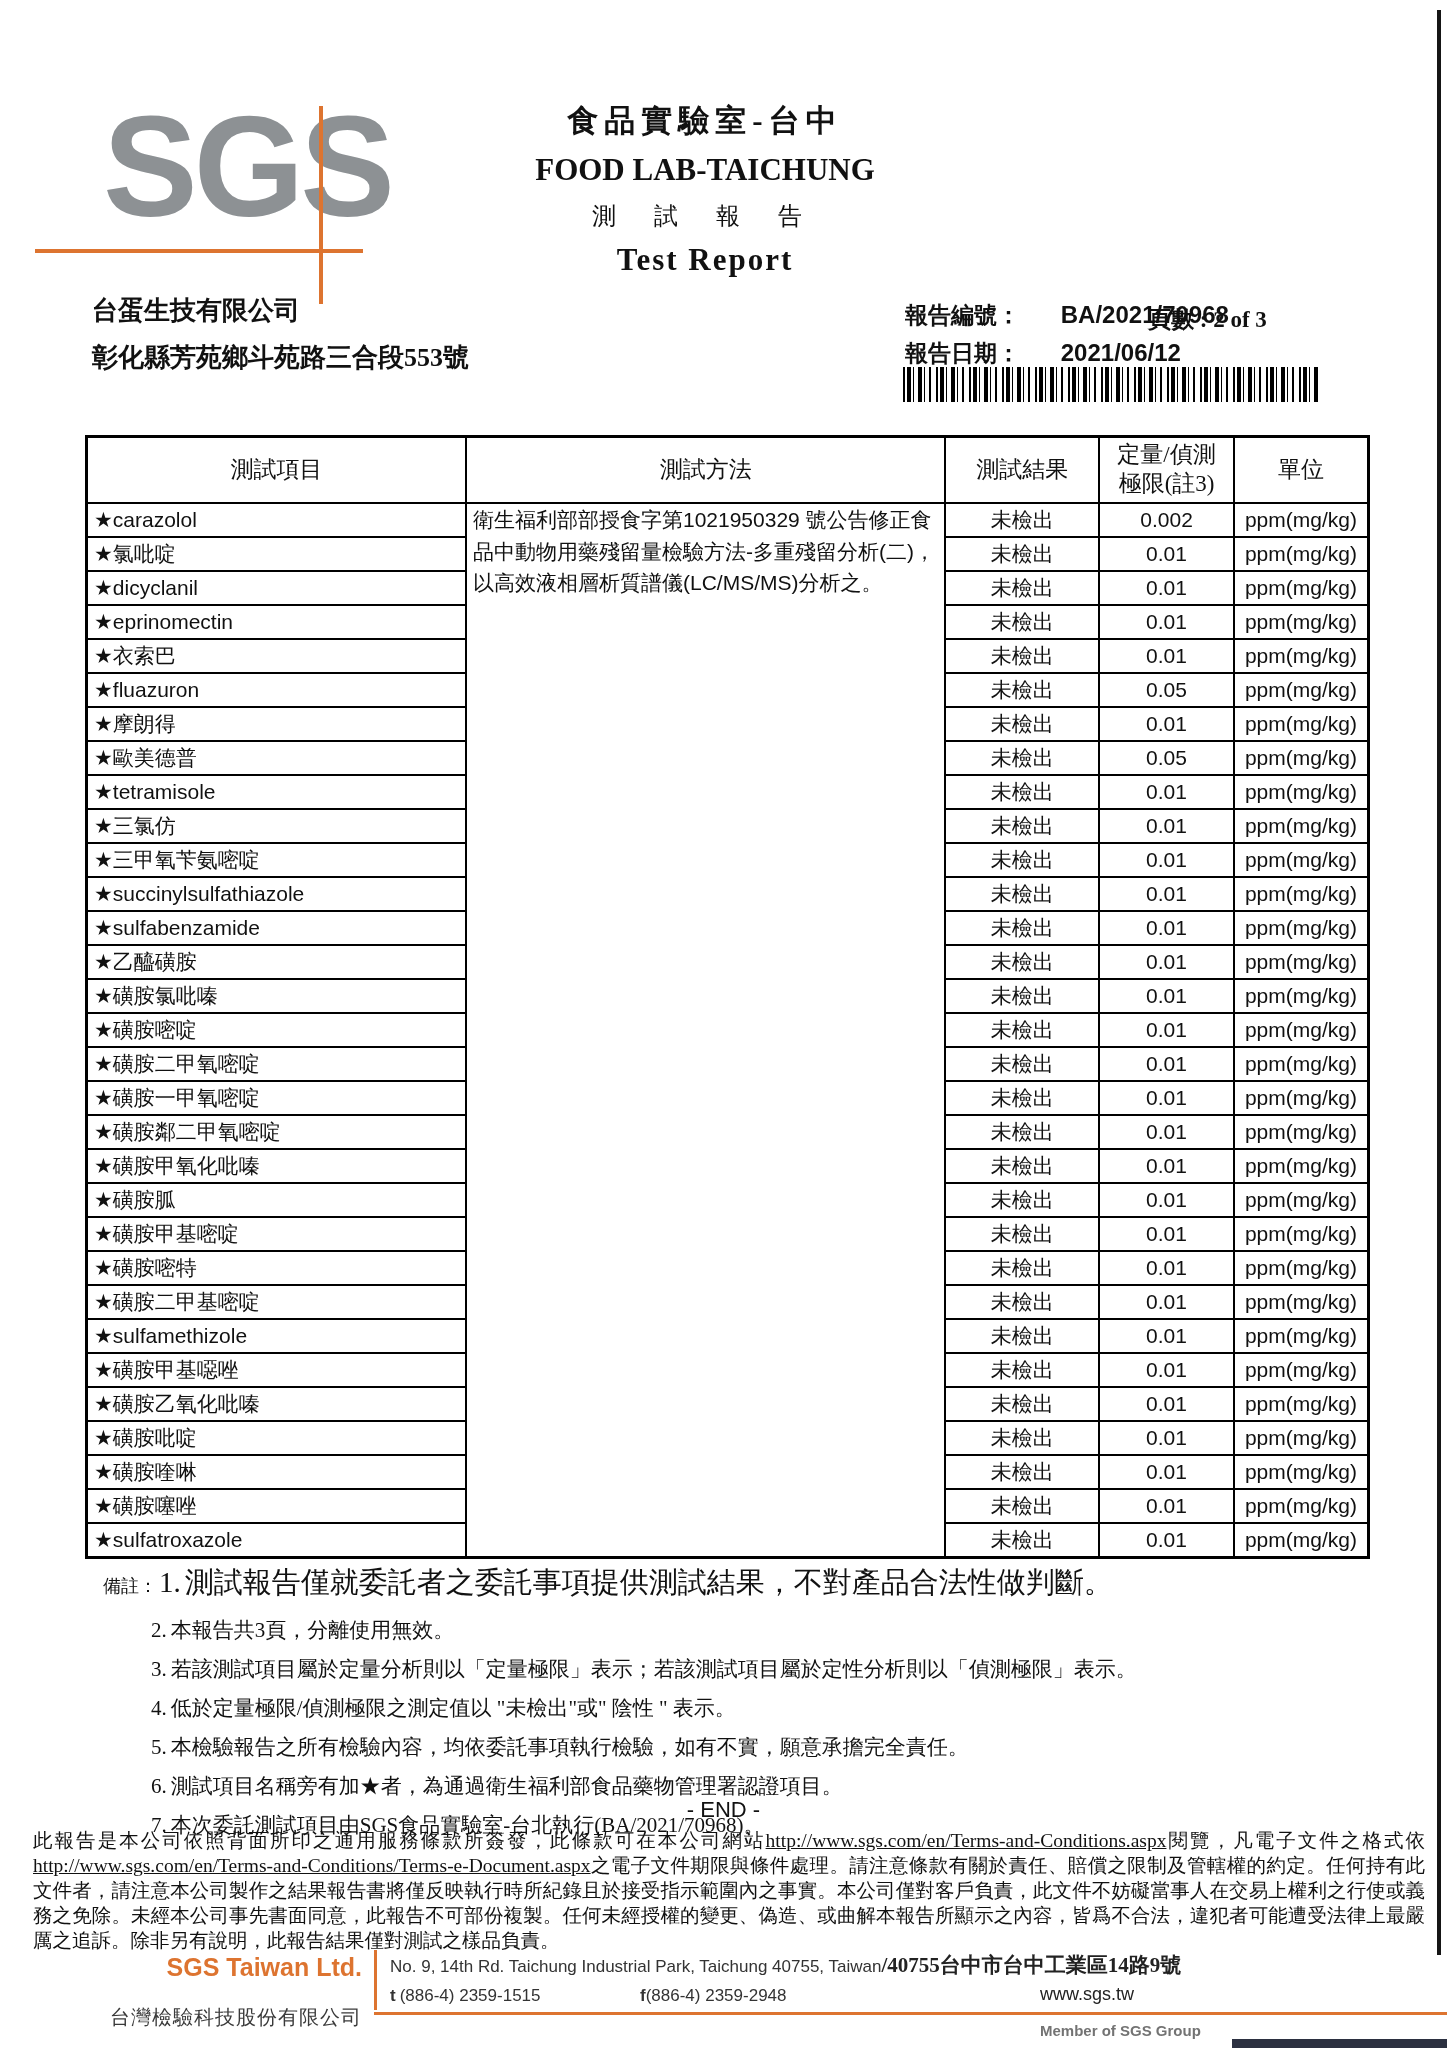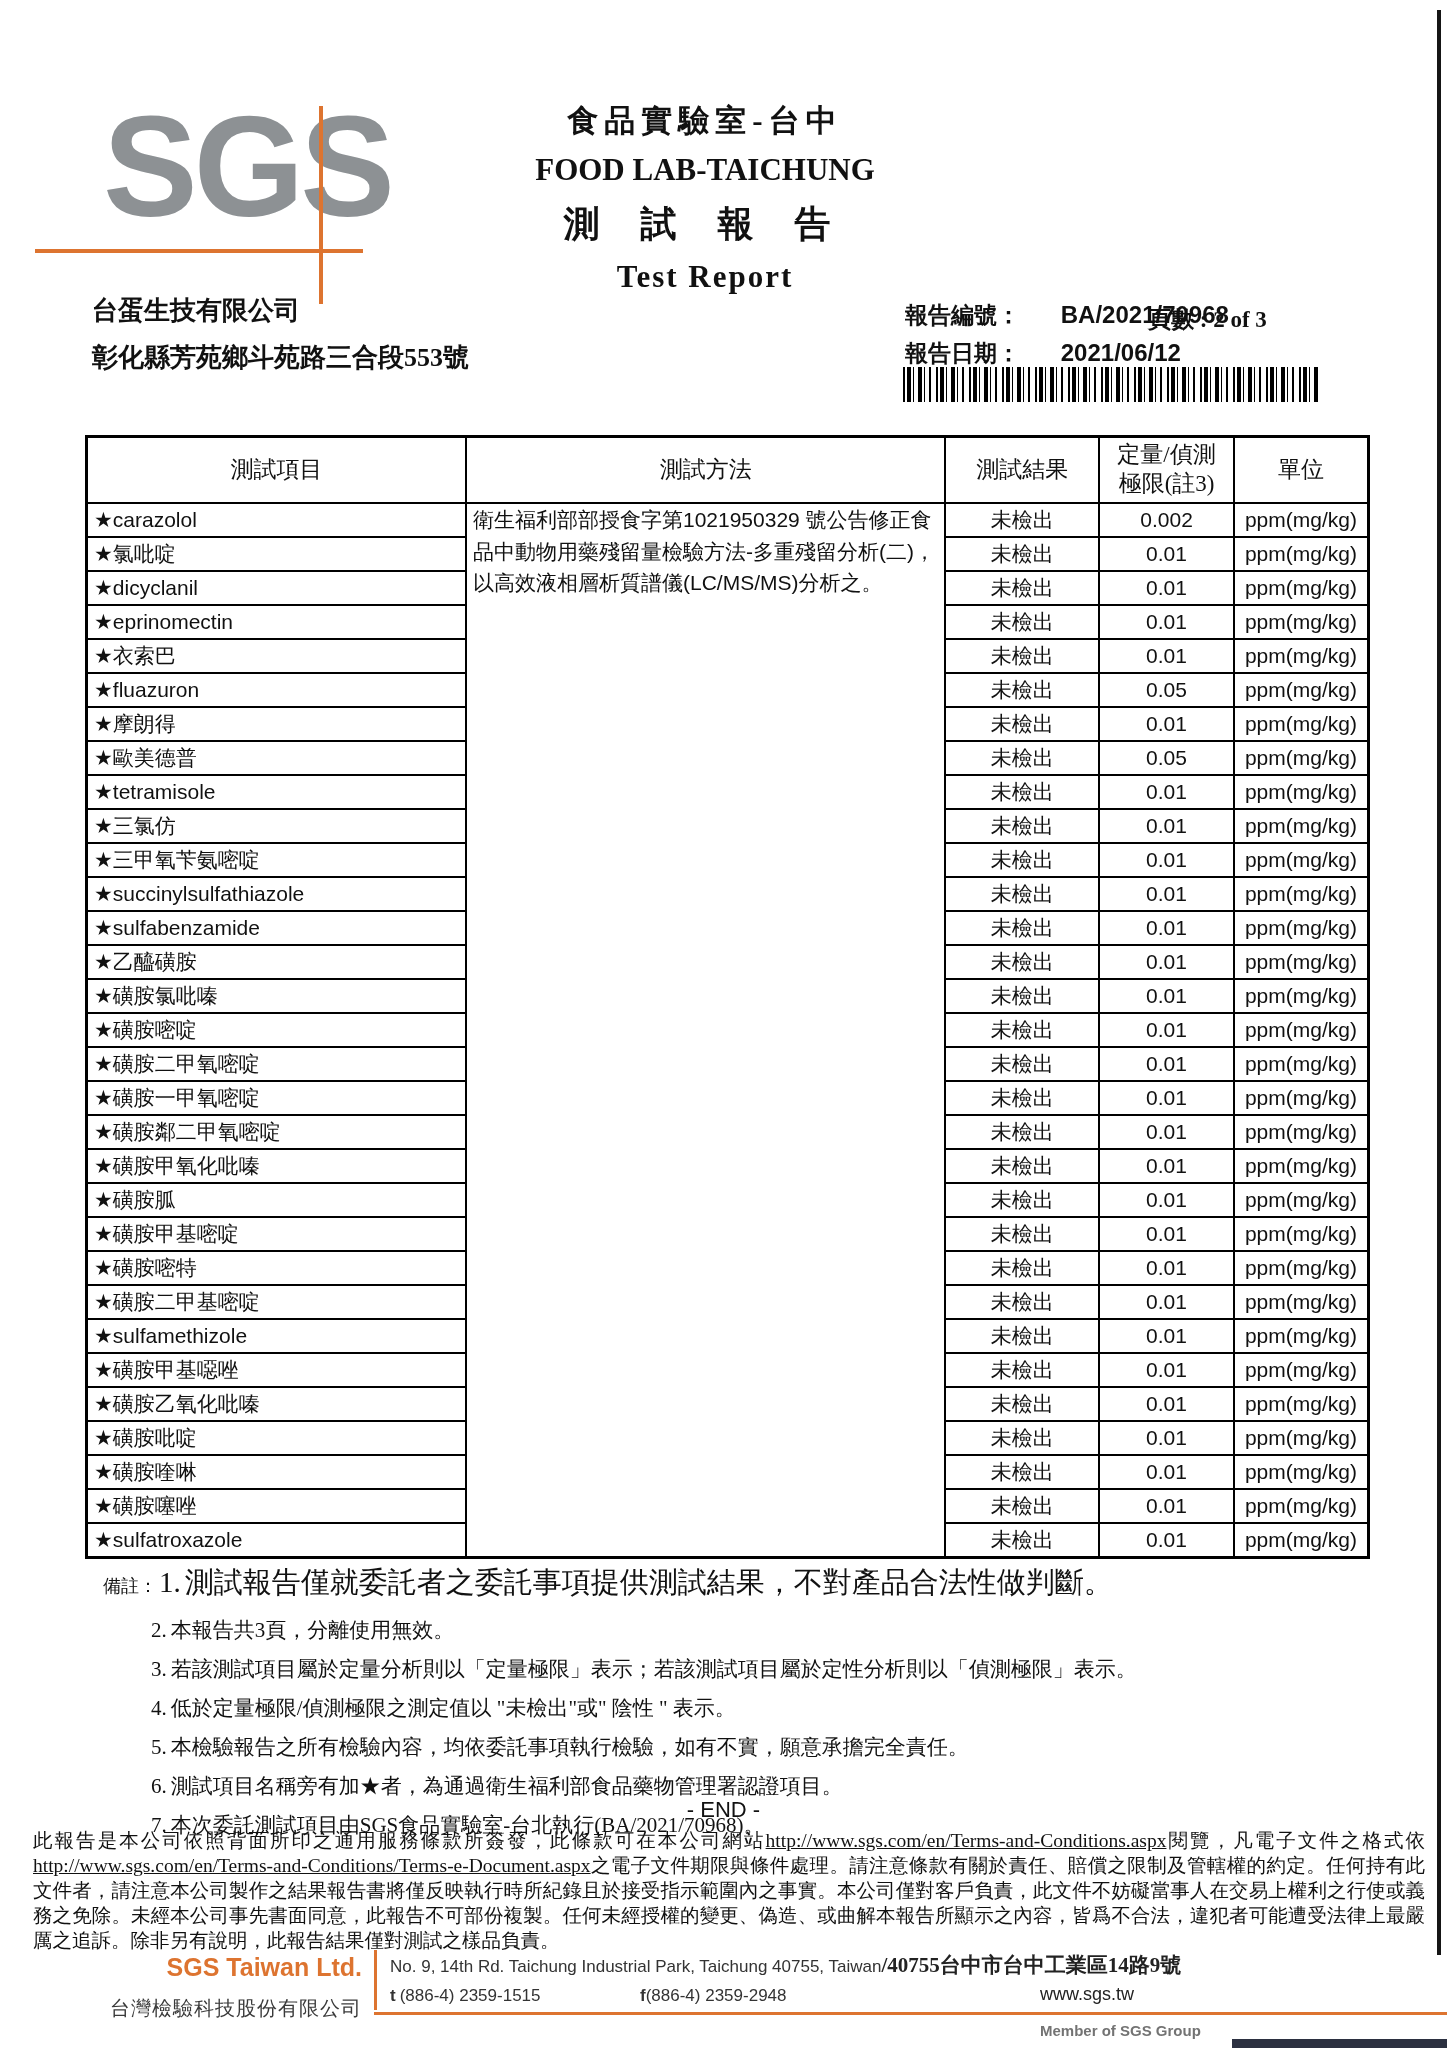--- a/index.html
+++ b/index.html
@@ -15,21 +15,21 @@
     font-family:"Liberation Sans","DejaVu Sans",sans-serif;
     font-weight:bold; font-size:142px; line-height:1; letter-spacing:-4px;
     color:#8d9194;
   }
   .logo-hline{position:absolute; left:35px; top:249px; width:328px; height:4px; background:#dd7430;}
   .logo-vline{position:absolute; left:319px; top:106px; width:4px; height:198px; background:#dd7430;}
 
   .title-block{position:absolute; left:470px; top:100px; width:470px; text-align:center;}
   .title-zh{font-size:31px; font-weight:bold; letter-spacing:6px; margin-bottom:10px;}
   .title-en{font-size:31px; font-weight:bold; margin-bottom:12px;}
-  .report-zh{font-size:36px; font-weight:bold; letter-spacing:16px; margin-bottom:10px;}
+  .report-zh{font-size:24px; font-weight:normal; letter-spacing:16px; margin-bottom:10px;}
   .report-en{font-size:31px; font-weight:bold; letter-spacing:2px;}
 
   .page-num{position:absolute; left:1148px; top:258px; font-size:23px; font-weight:600;margin-top:46px;}
 
   .client-block{position:absolute; left:92px; top:293px;}
   .client-name{font-size:26px; font-weight:bold; margin-bottom:12px;}
   .client-addr{font-size:26px; font-weight:bold;}
 
   .meta-row{position:absolute; font-size:23px; font-weight:600;}
   .meta-label{display:inline-block; width:150px;}
@@ -87,21 +87,21 @@
     font-size:19.5px; line-height:25px; text-align:justify;
   }
   .disclaimer .url{text-decoration:underline;}
 
   
   .footer-left{position:absolute; left:90px; top:1953px; width:272px; text-align:right;}
   .footer-company-en{
     font-family:"Liberation Sans","DejaVu Sans",sans-serif;
     color:#dd7430; font-weight:bold; font-size:25px;
   }
-  .footer-company-zh{font-size:20px; color:#3a3a3a; margin-top:13px; letter-spacing:1px;}
+  .footer-company-zh{font-size:20px; color:#3a3a3a; margin-top:22px; letter-spacing:1px;}
   .footer-divider{position:absolute; left:374px; top:1950px; width:3px; height:60px; background:#dd7430;}
   .footer-addr{position:absolute; left:390px; top:1951px; width:1040px;}
   .footer-addr-en{font-family:"Liberation Sans","DejaVu Sans",sans-serif; font-size:17px; color:#333;}
   .footer-addr-zh{font-size:21px; font-weight:600; color:#222;}
   .footer-tel{position:absolute; left:390px; top:1986px; font-family:"Liberation Sans","DejaVu Sans",sans-serif; font-size:17px; color:#333;}
   .footer-tel b{margin-right:4px;}
   .footer-fax{position:absolute; left:640px; top:1986px; font-family:"Liberation Sans","DejaVu Sans",sans-serif; font-size:17px; color:#333;}
   .footer-web{position:absolute; left:1040px; top:1984px; font-family:"Liberation Sans","DejaVu Sans",sans-serif; font-size:18px; color:#222;}
   .footer-hline{position:absolute; left:374px; top:2012px; width:1073px; height:3px; background:#dd7430;}
   .footer-member{position:absolute; left:1040px; top:2022px; font-family:"Liberation Sans","DejaVu Sans",sans-serif; font-size:15px; font-weight:bold; color:#737373;}

